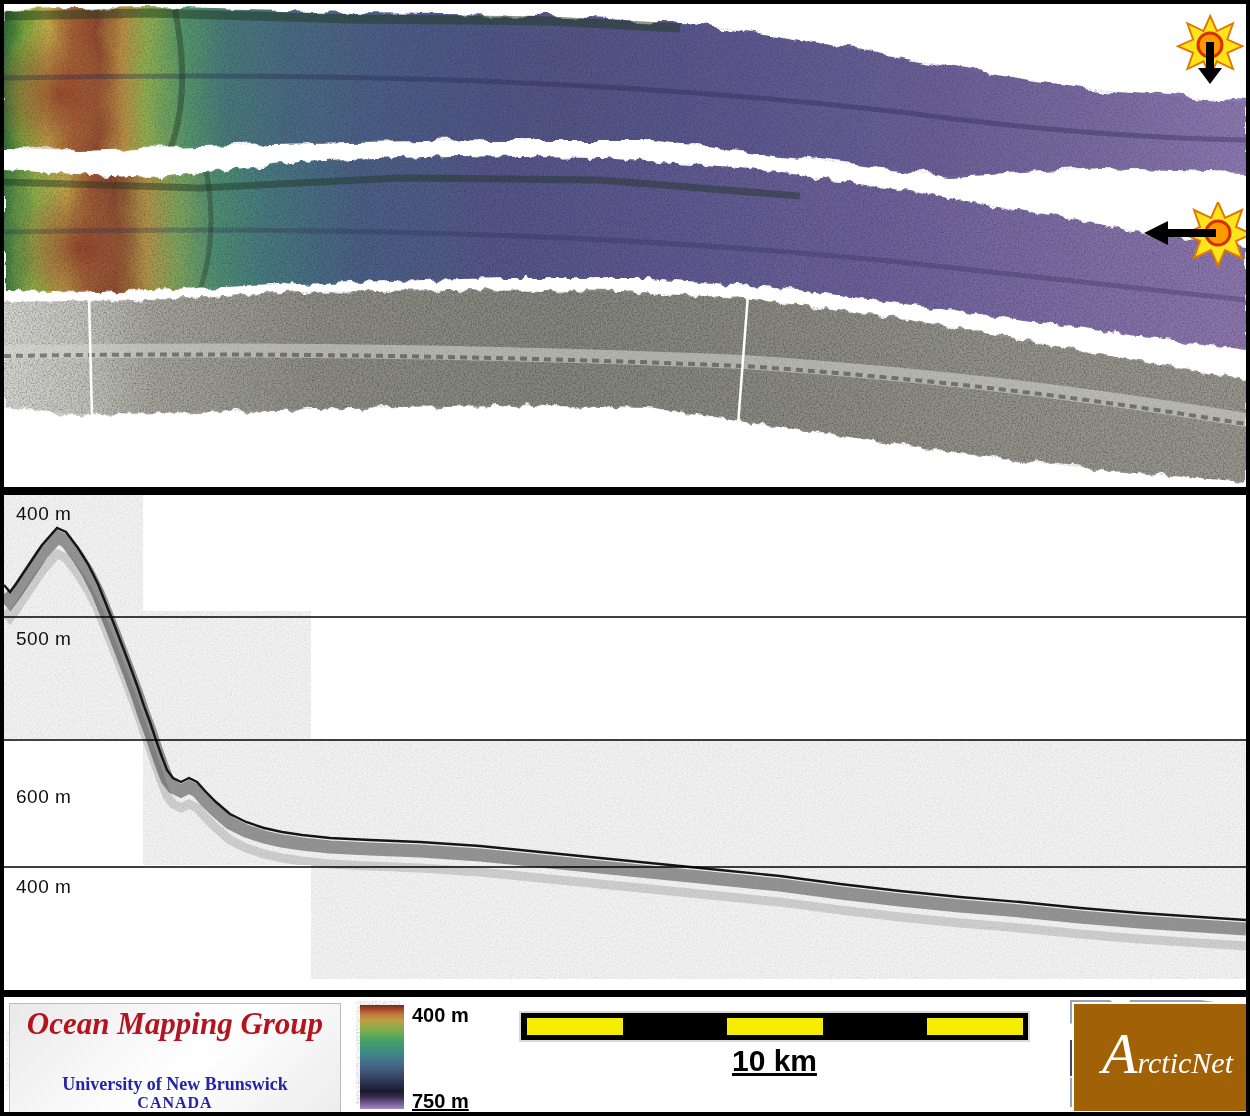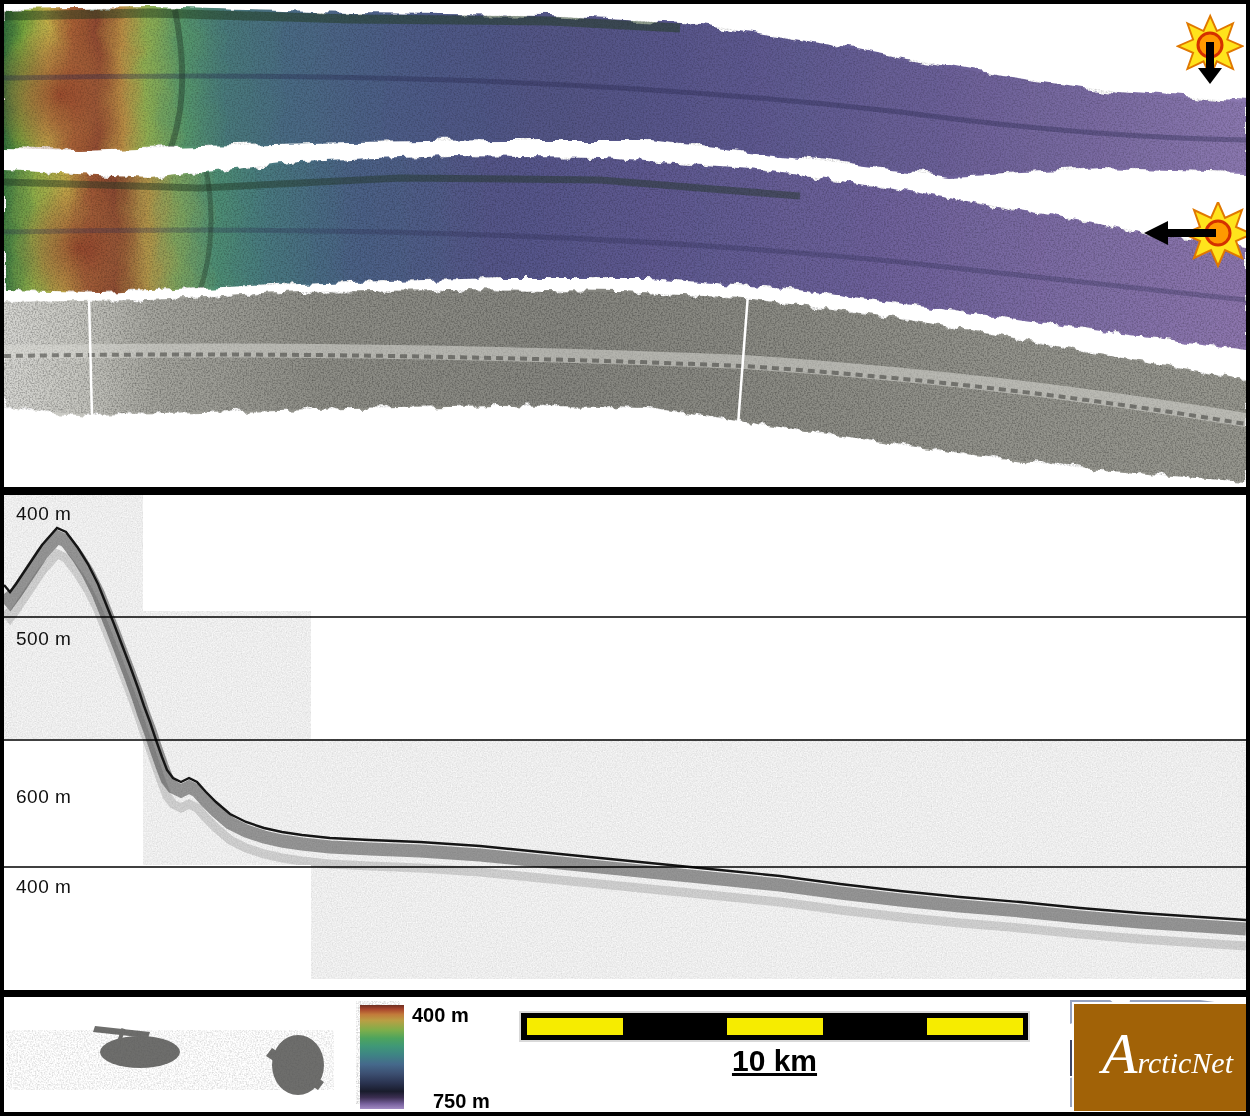--- a/index.html
+++ b/index.html
@@ -263,24 +263,29 @@
       <circle cx="76" cy="31" r="12" fill="#ff9a00" stroke="#d43000" stroke-width="3"></circle>
       <path fill="#000" d="M74,27 L74,35 26,35 26,43 2,31 26,19 26,27 Z"></path>
     </g>
   </svg>
 
   <div class="depth-label" style="top:499px;">400 m</div>
   <div class="depth-label" style="top:624px;">500 m</div>
   <div class="depth-label" style="top:782px;">600 m</div>
   <div class="depth-label" style="top:872px;">400 m</div>
 
+  <div class="omg-logo">
+    <div class="omg-title">Ocean Mapping Group</div>
+    <div class="omg-univ">University of New Brunswick</div>
+    <div class="omg-country">CANADA</div>
+  </div>
 
   <div class="colorbar"></div>
   <div class="colorbar-label" style="left:408px;top:1000px;">400 m</div>
-  <div class="colorbar-label" style="left:429px;top:1086px;">750 m</div>
+  <div class="colorbar-label" style="left:408px;top:1086px;text-decoration:underline;">750 m</div>
 
   <div class="scalebar">
     <div class="seg" style="left:6px;"></div>
     <div class="seg" style="left:206px;"></div>
     <div class="seg" style="left:406px;"></div>
   </div>
   <div class="scalebar-label">10 km</div>
 
   <div class="arcticnet-logo">
     <div class="arcticnet-text"><span class="initial">A</span><span class="rest">rcticNet</span></div>

